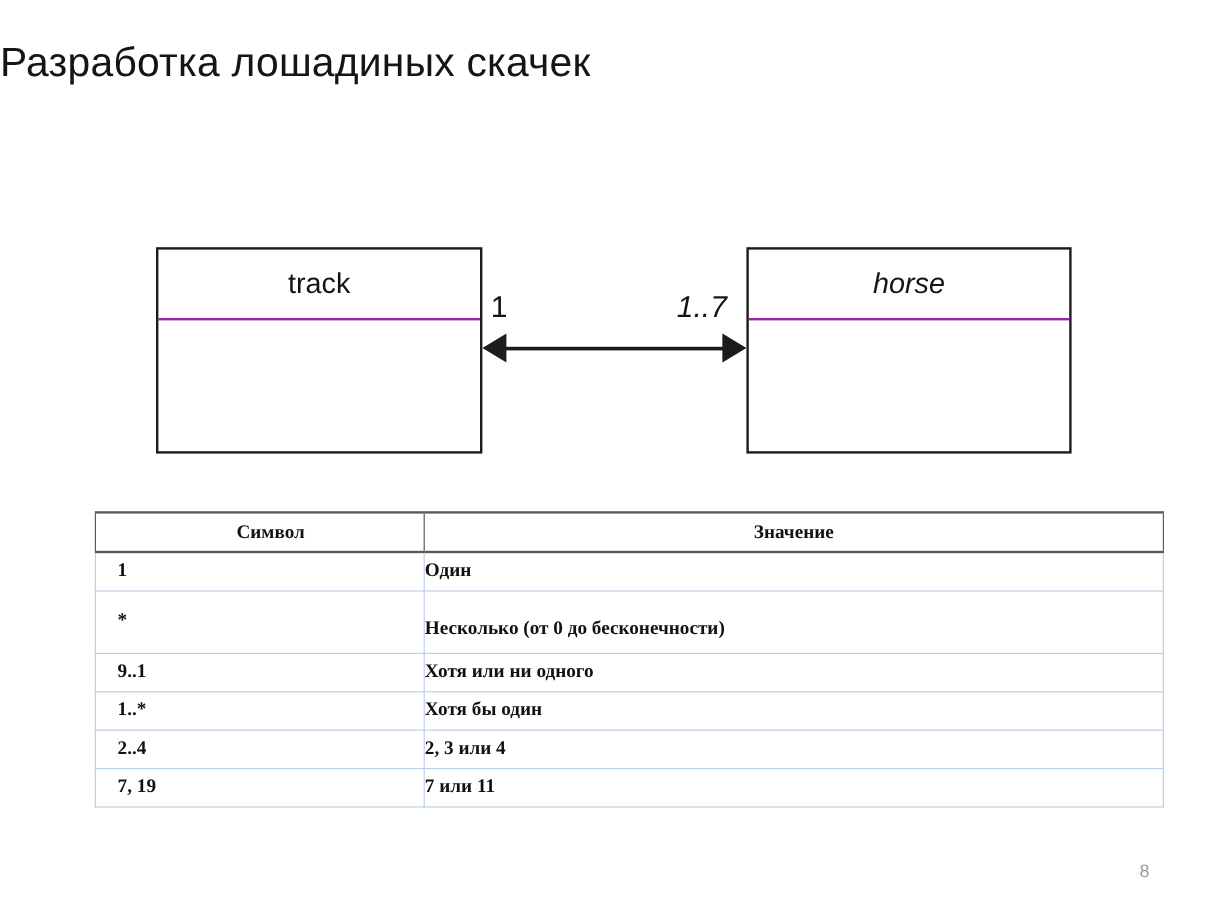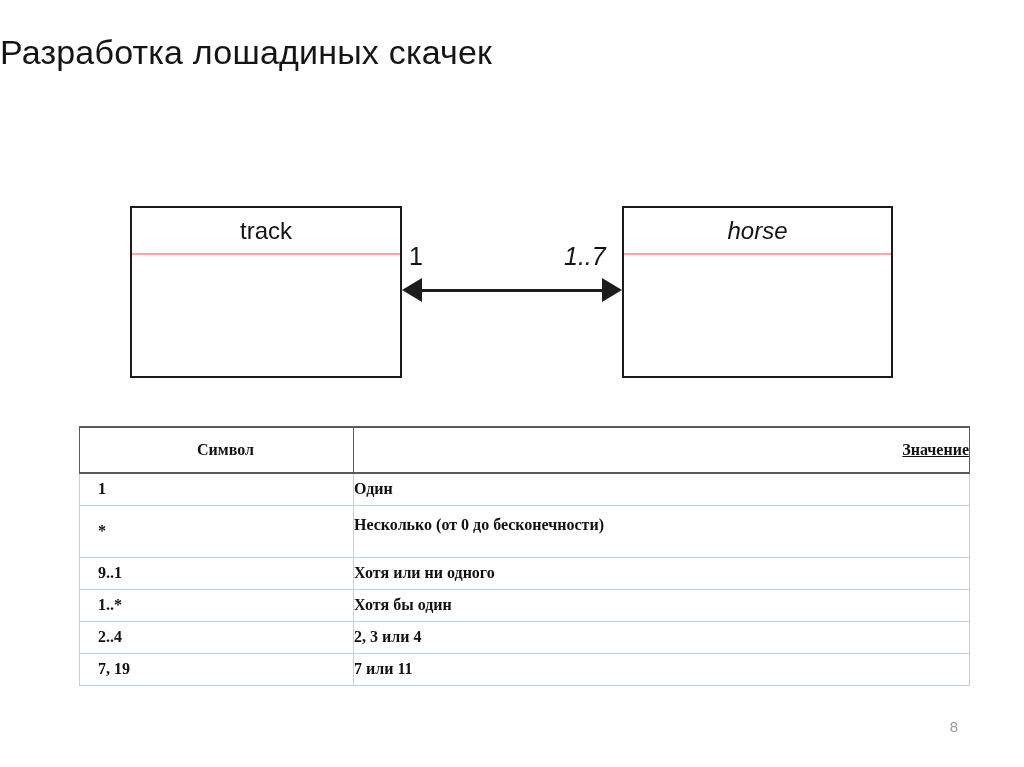--- a/index.html
+++ b/index.html
@@ -39,22 +39,22 @@
   }
   .uml-class {
     position: absolute;
     border: 2px solid #1c1c1c;
     background: #ffffff;
     box-sizing: border-box;
   }
   .uml-class.track { left: 130px; top: 16px; width: 272px; height: 172px; }
   .uml-class.horse { left: 622px; top: 16px; width: 271px; height: 172px; font-style: italic; }
   .uml-name-compartment {
-    height: 47px;
-    border-bottom: 2px solid #fca5a5;
+    height: 59px;
+    border-bottom: 2px solid #a21caf;
     display: flex;
     align-items: center;
     justify-content: center;
     box-sizing: border-box;
   }
   .uml-name {
     font-family: "Liberation Sans", sans-serif;
     font-size: 24px;
     font-weight: 400;
     color: #141414;
@@ -116,37 +116,36 @@
     border: 1px solid #bdd0e9;
     padding: 0 0 0 18px;
     font-family: "Liberation Serif", serif;
     font-size: 16px;
     font-weight: bold;
     color: #111111;
     vertical-align: middle;
     box-sizing: border-box;
   }
   .legend-table thead th {
-    height: 46px;
+    height: 33px;
     border-top: 2px solid #5a5a5a;
     border-bottom: 2px solid #5a5a5a;
     border-left: 1px solid #5a5a5a;
     border-right: 1px solid #5a5a5a;
   }
   .legend-table thead th.th-meaning {
-    text-align: right;
+    text-align: center;
     padding-left: 0;
-    text-decoration: underline;
   }
   .legend-table td.cell-meaning {
     text-align: left;
     padding-left: 0;
   }
   .row-h-normal td { height: 32px; }
-  .row-h-tall td { height: 52px; vertical-align: top; padding-top: 10px; }
+  .row-h-tall td { height: 52px; vertical-align: top; padding-top: 22px; }
   .row-h-tall td.cell-symbol { vertical-align: middle; padding-top: 0; }
 
   
   .page-number {
     position: absolute;
     right: 66px;
     bottom: 32px;
     font-family: "Liberation Sans", sans-serif;
     font-size: 15px;
     color: #9a9a9a;

